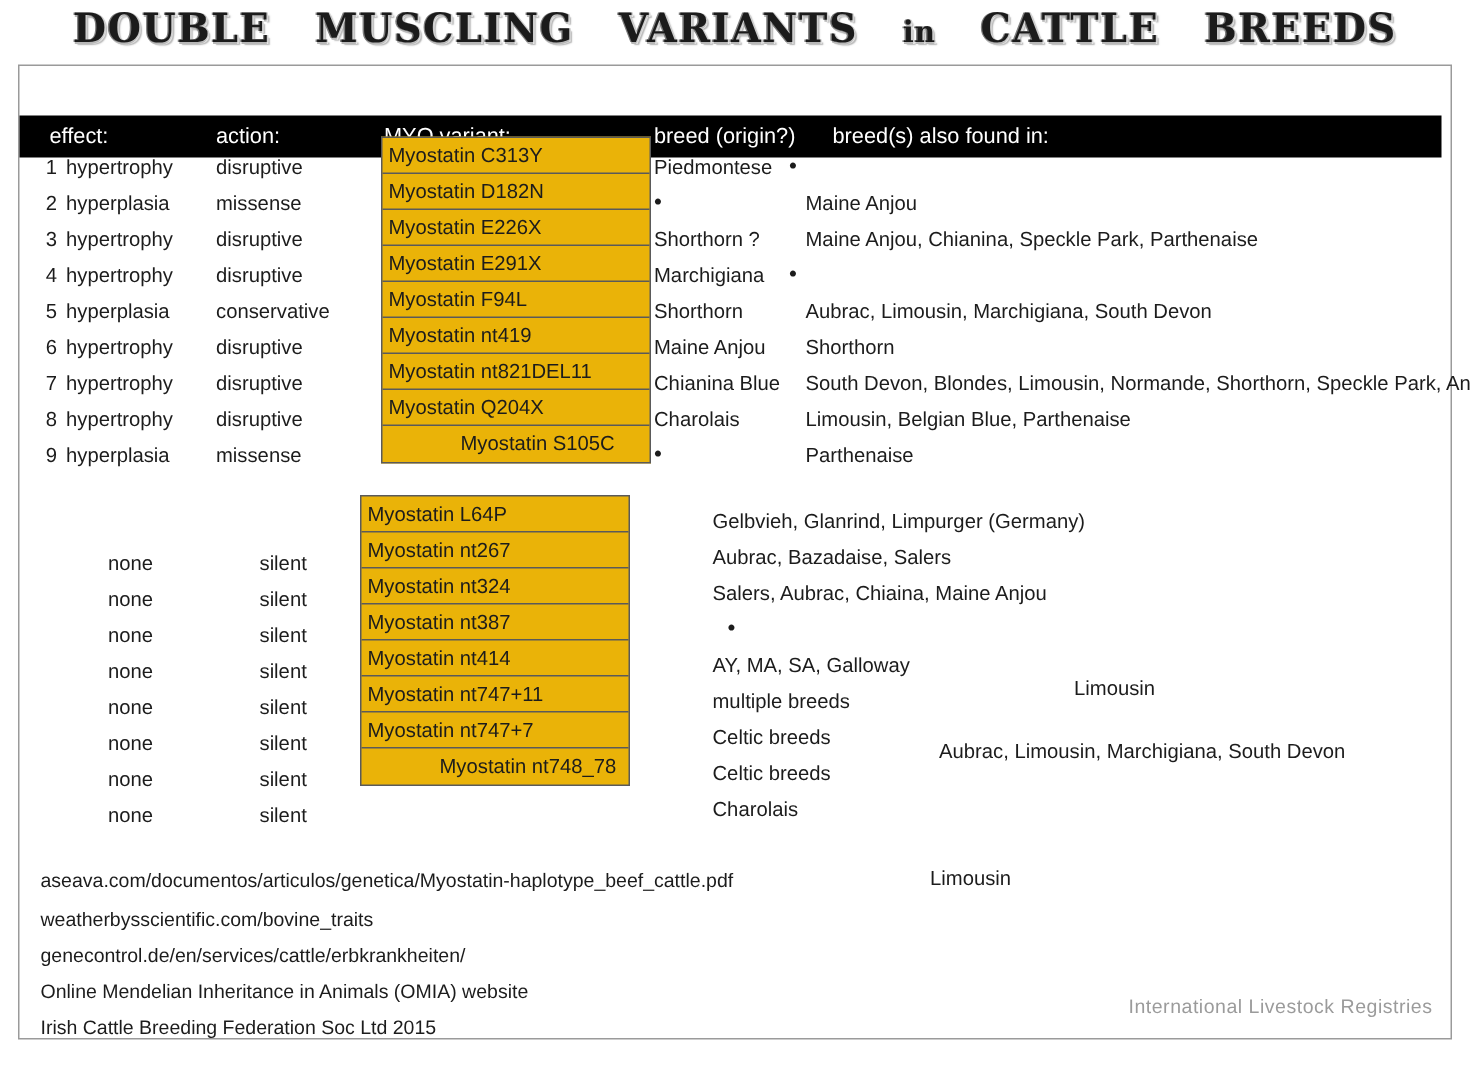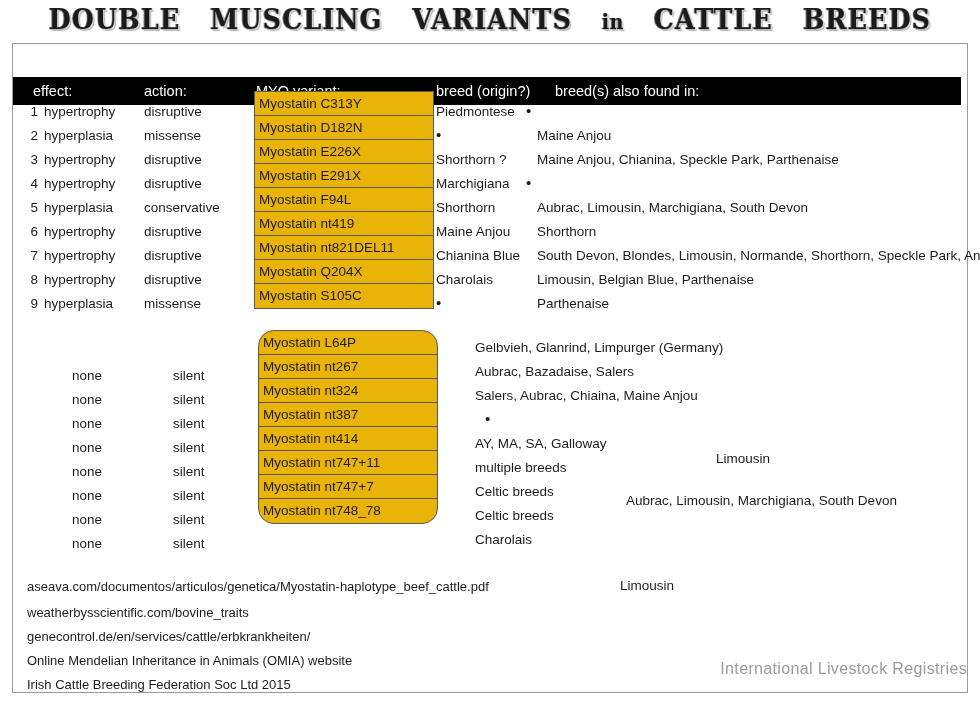--- a/index.html
+++ b/index.html
@@ -99,36 +99,36 @@
     height: 24px;
     box-sizing: border-box;
     border-bottom: 1px solid #5a5a5a;
     padding: 3px 0 0 4px;
     font-size: 13.5px;
     line-height: 18px;
     white-space: nowrap;
     color: #1c1c1c;
     overflow: hidden;
   }
-  .boxrow:last-child { border-bottom: none; }
+  .boxrow:last-child { border-bottom: none; margin-left: 48px; }
 
   
   .ref {
     position: absolute;
     font-size: 13px;
     line-height: 16px;
     white-space: nowrap;
     color: #1c1c1c;
   }
 
   #registries-mark {
     position: absolute;
-    right: 0;
+    right: 12px;
     bottom: 14px;
-    font-size: 16px;
+    font-size: 13px;
     letter-spacing: .35px;
     color: #9b9b9b;
     white-space: nowrap;
   }
 </style>
 </head>
 <body>
 
 <div id="poster-title">
   <span>DOUBLE</span>
@@ -227,21 +227,21 @@
 
   <div class="cell" style="left:160px; top:324px;">silent</div>
   <div class="cell" style="left:160px; top:348px;">silent</div>
   <div class="cell" style="left:160px; top:372px;">silent</div>
   <div class="cell" style="left:160px; top:396px;">silent</div>
   <div class="cell" style="left:160px; top:420px;">silent</div>
   <div class="cell" style="left:160px; top:444px;">silent</div>
   <div class="cell" style="left:160px; top:468px;">silent</div>
   <div class="cell" style="left:160px; top:492px;">silent</div>
 
-  <div class="boxcol" style="left:245px; top:286px; width:180px;border-radius:16px;">
+  <div class="boxcol" style="left:227px; top:286px; width:180px;">
     <div class="boxrow">Myostatin L64P</div>
     <div class="boxrow">Myostatin nt267</div>
     <div class="boxrow">Myostatin nt324</div>
     <div class="boxrow">Myostatin nt387</div>
     <div class="boxrow">Myostatin nt414</div>
     <div class="boxrow">Myostatin nt747+11</div>
     <div class="boxrow">Myostatin nt747+7</div>
     <div class="boxrow">Myostatin nt748_78</div>
   </div>
 

